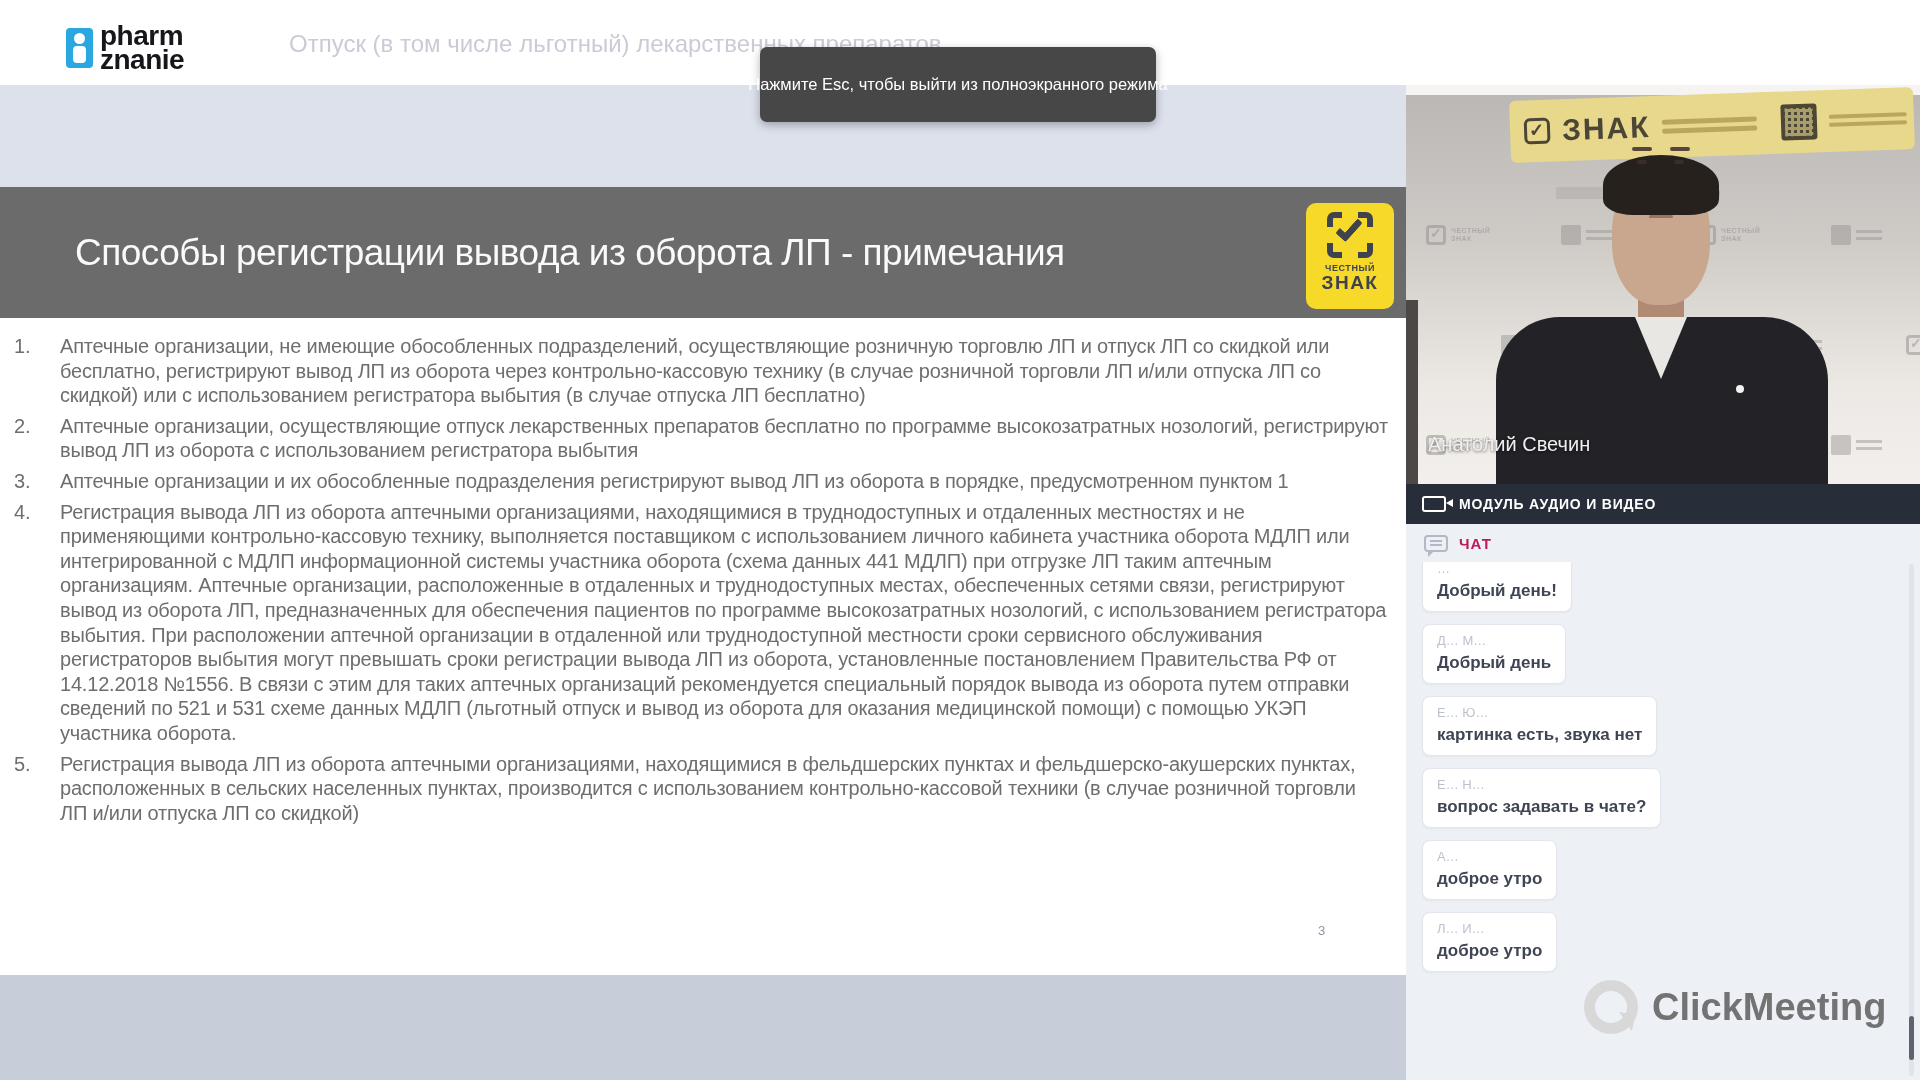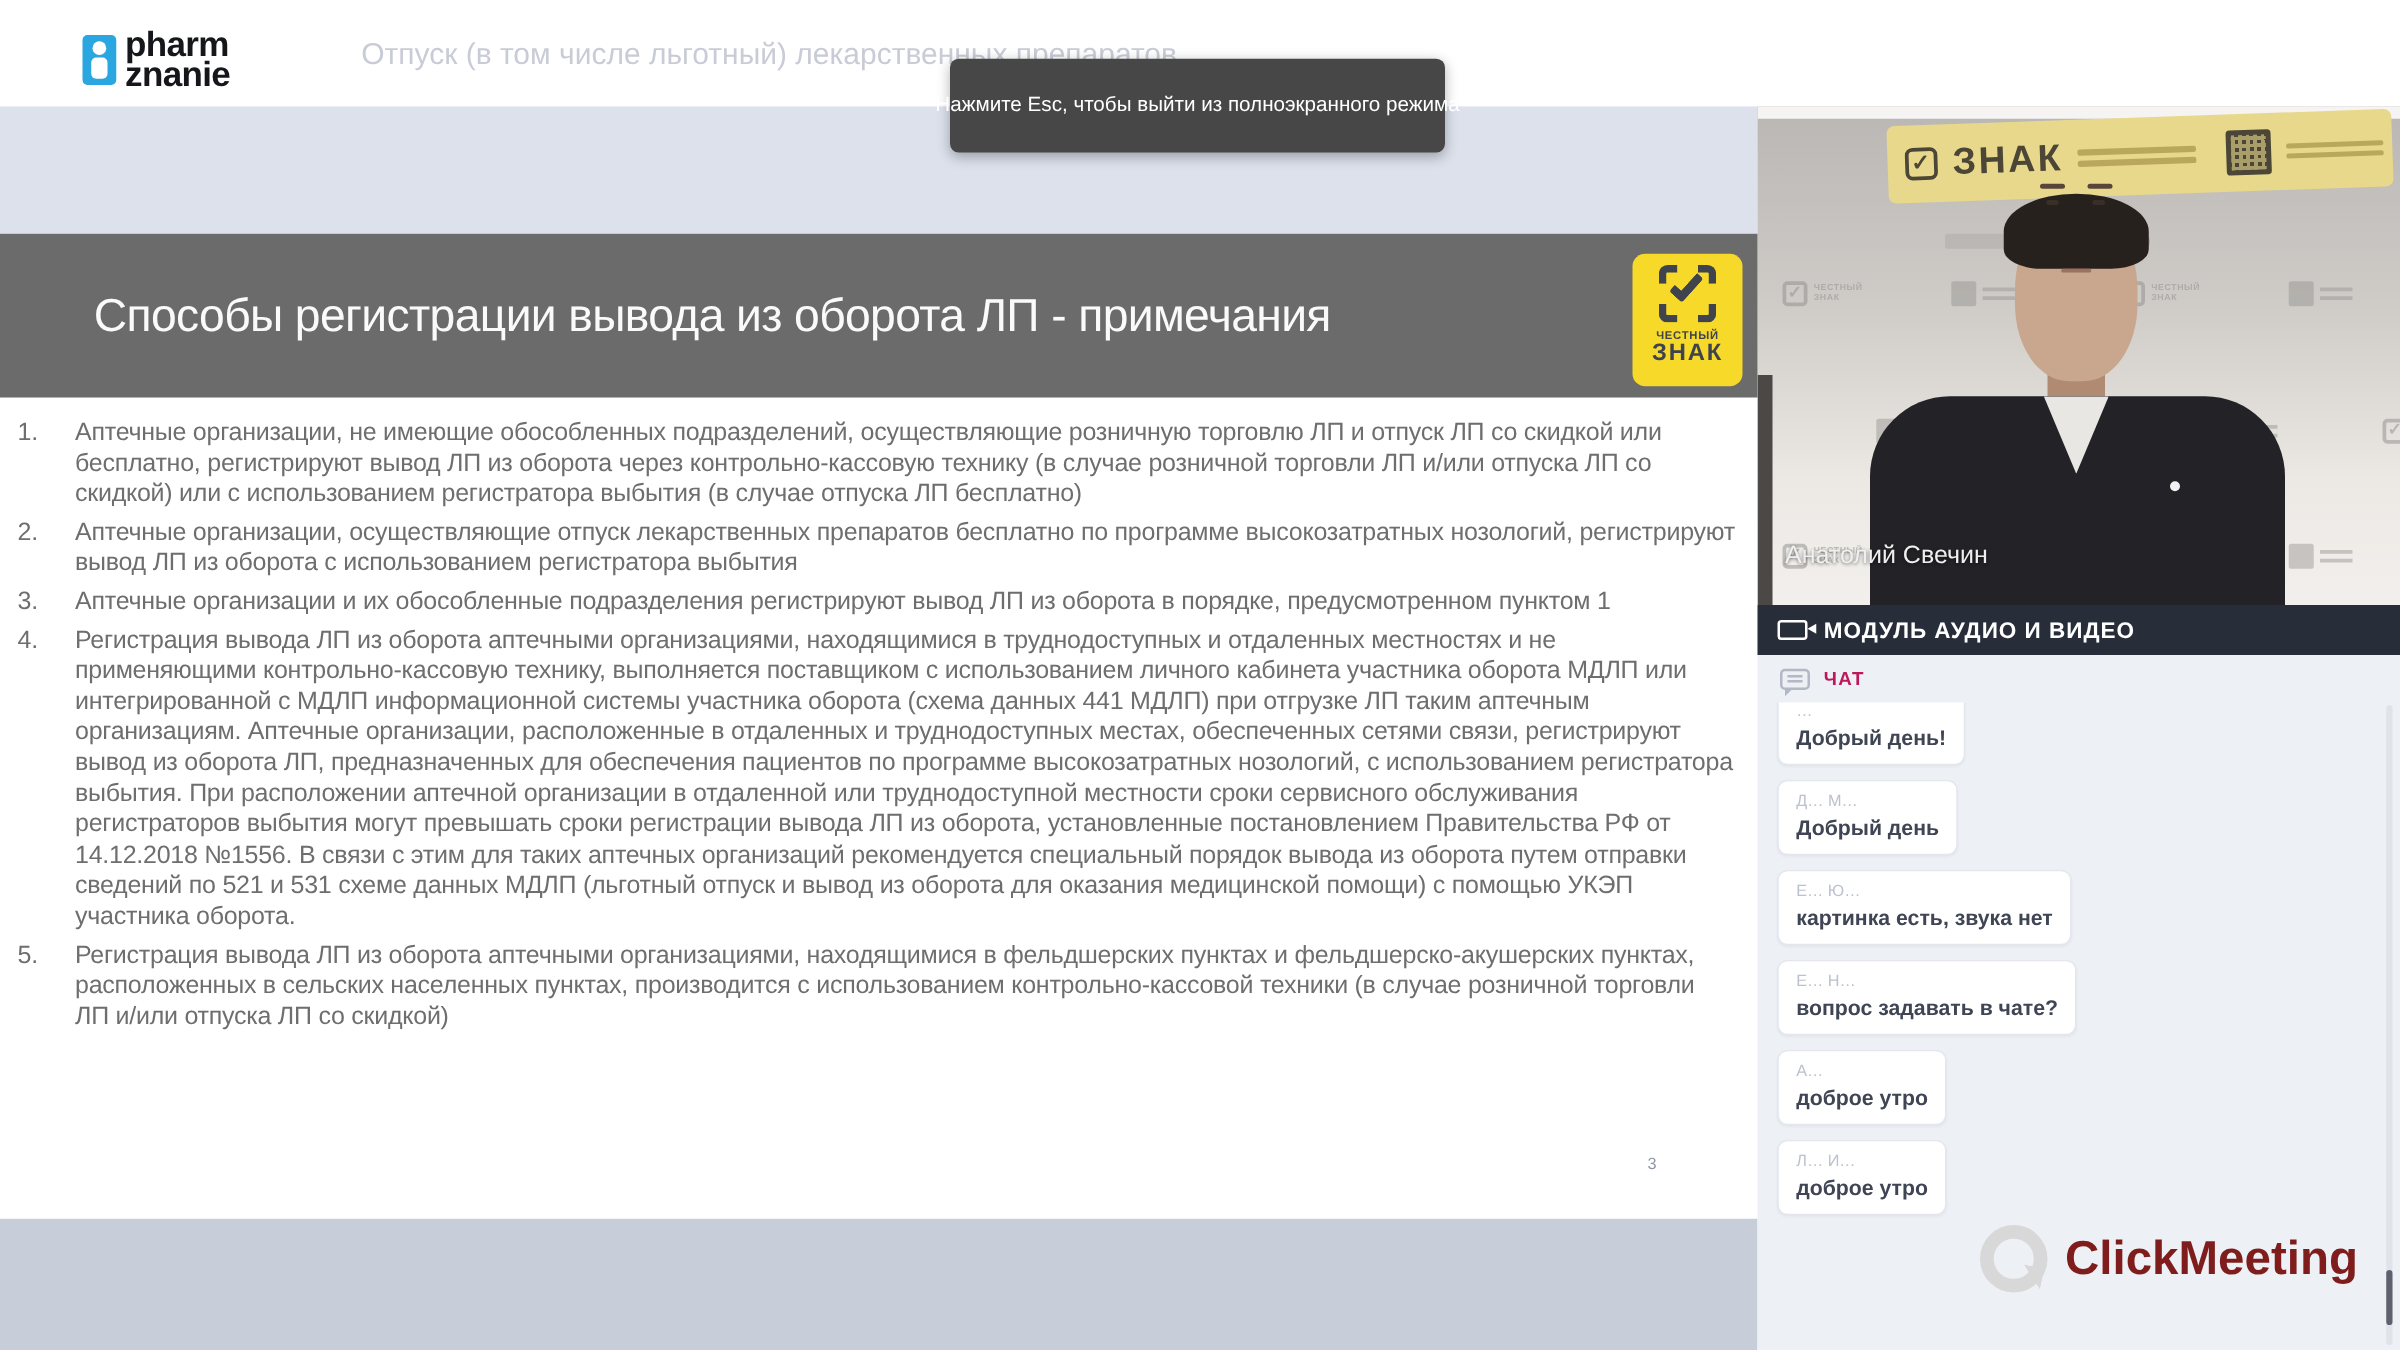--- a/index.html
+++ b/index.html
@@ -92,21 +92,21 @@
     border-radius:64px 64px 0 0; z-index:4; }
   .person-shirt { position:absolute; left:229px; top:232px; width:52px; height:62px; background:#e9e7e3;
     clip-path:polygon(0 0,100% 0,50% 100%); z-index:5; }
   .person-pin { position:absolute; left:330px; top:300px; width:8px; height:8px; background:#f2f2f2; border-radius:50%; z-index:6; }
   .video-left-edge { position:absolute; left:0; top:215px; width:12px; height:184px; background:#4b4846; z-index:7; }
   .speaker-name { position:absolute; left:22px; top:348px; z-index:8; color:#efefef; font-size:20px;
     text-shadow:0 1px 3px rgba(0,0,0,.55); }
 
   
   .module-bar { position:absolute; left:1406px; top:484px; width:514px; height:40px; background:#272e3a;
-    display:flex; align-items:center; gap:13px; padding-left:16px; color:#ffffff; font-size:18px; font-weight:700;
+    display:flex; align-items:center; gap:13px; padding-left:16px; color:#ffffff; font-size:14px; font-weight:700;
     letter-spacing:.8px; z-index:5; }
   .cam-icon { width:24px; height:16px; border:2.5px solid #ffffff; border-radius:3px; position:relative; flex:0 0 auto; }
   .cam-icon::after { content:""; position:absolute; right:-9px; top:1px; width:0; height:0;
     border-right:7px solid #ffffff; border-top:4.5px solid transparent; border-bottom:4.5px solid transparent; }
 
   
   .chat { position:absolute; left:1406px; top:524px; width:514px; height:556px; background:#edf0f5; }
   .chat-header { height:38px; display:flex; align-items:center; gap:11px; padding-left:18px;
     color:#be185d; font-weight:700; font-size:15px; letter-spacing:1px; }
   .chat-icon { width:24px; height:17px; border:2px solid #b2b8c4; border-radius:4px; position:relative; }
@@ -115,21 +115,21 @@
   .chat-icon::after { content:""; position:absolute; left:2px; bottom:-7px; border:3.5px solid transparent;
     border-top-color:#b2b8c4; border-left-color:#b2b8c4; }
   .chat-scroll { position:absolute; left:0; top:38px; right:0; bottom:0; overflow:hidden; }
   .messages { position:relative; z-index:1; padding:2px 0 0 16px; }
   .bubble { background:#ffffff; border:1px solid #e3e6ed; border-radius:8px; padding:8px 14px 10px;
     width:fit-content; max-width:350px; margin-bottom:12px; box-shadow:0 1px 2px rgba(40,50,80,.05); }
   .bubble.clipped { margin-top:-12px; }
   .sender { font-size:13px; color:#bcc2cd; margin-bottom:5px; }
   .msg-text { font-size:17px; color:#3f4554; font-weight:600; }
   .watermark { position:absolute; left:178px; top:418px; display:flex; align-items:center; gap:14px; z-index:0;
-    color:#7f1d1d; font-size:38px; font-weight:600; }
+    color:#737373; font-size:38px; font-weight:600; }
   .wm-logo { width:54px; height:54px; border:11px solid #d8d8d8; border-radius:50%; position:relative; }
   .wm-logo::after { content:""; position:absolute; right:-7px; bottom:-7px; width:17px; height:17px; background:#d8d8d8;
     clip-path:polygon(0 0,100% 100%,100% 0); transform:rotate(12deg); }
   .chat-scrollbar { position:absolute; right:6px; top:40px; bottom:4px; width:5px; background:#e0e3ea; border-radius:3px; z-index:4; }
   .sb-thumb { position:absolute; bottom:16px; width:5px; height:44px; background:#5d626e; border-radius:3px; }
 </style>
 </head>
 <body>
 
 <div class="stage">

